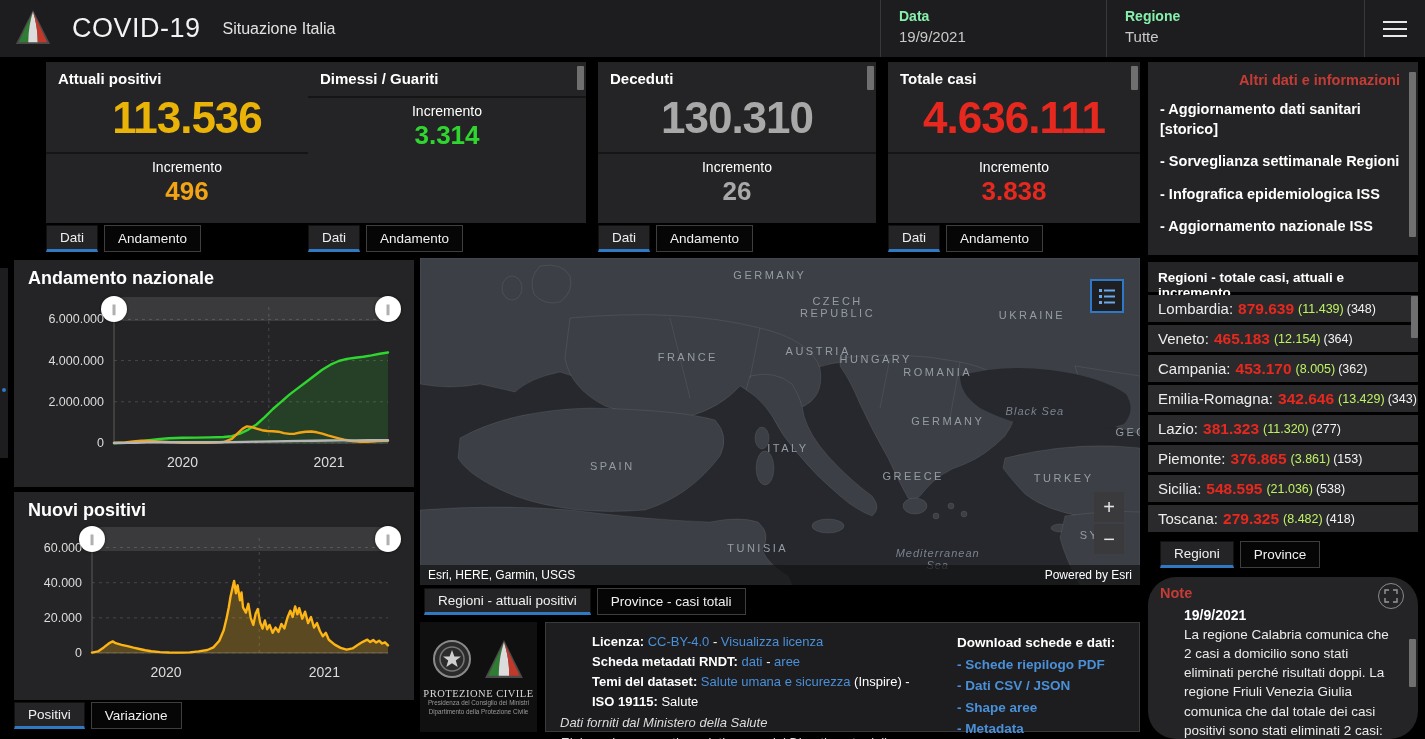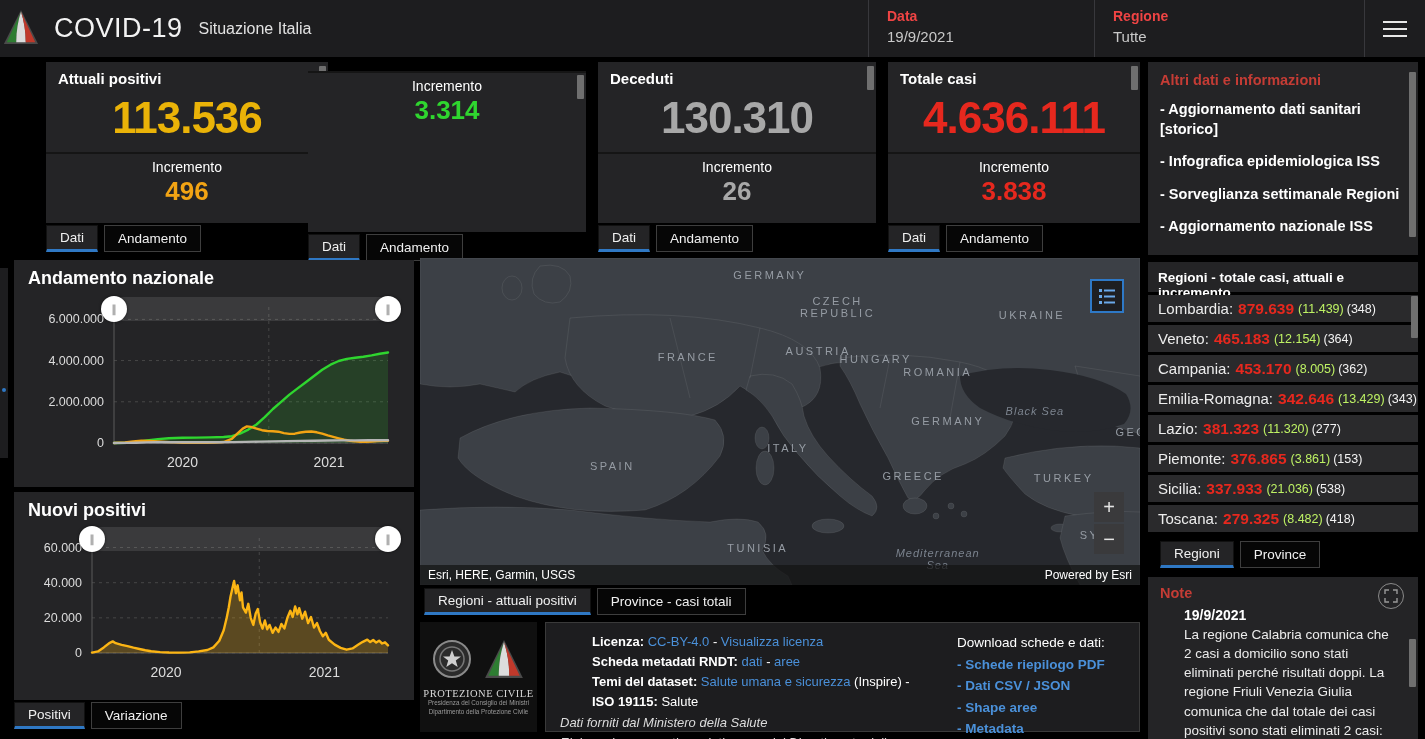--- a/index.html
+++ b/index.html
@@ -2,26 +2,26 @@
 <html><head>
 <meta charset="utf-8">
 <style>
   html,body{margin:0;padding:0;background:#000;}
   #app{position:relative;width:1425px;height:739px;background:#000;overflow:hidden;
        font-family:"Liberation Sans",sans-serif;color:#fff;}
 
   
   #header{position:absolute;left:0;top:0;width:1425px;height:57px;background:#1d1d1f;
           display:flex;align-items:center;}
-  .hdr-left{display:flex;align-items:center;gap:14px;padding-left:2px;flex:0 0 866px;}
+  .hdr-left{display:flex;align-items:center;gap:20px;padding-left:14px;flex:0 0 866px;}
   .app-title{font-size:27px;font-weight:400;color:#f3f3f3;letter-spacing:.5px;}
   .app-subtitle{font-size:16px;color:#e2e2e2;margin-left:2px;}
   .hdr-box{height:57px;box-sizing:border-box;border-left:1px solid #38383c;
            padding:8px 0 0 18px;}
-  .hdr-box .lbl{font-size:14px;font-weight:bold;color:#ef4444;}
+  .hdr-box .lbl{font-size:14px;font-weight:bold;color:#86efac;}
   .hdr-box .val{font-size:15px;color:#c9c9c9;margin-top:4px;}
   #menu-btn{margin-left:auto;width:60px;height:57px;border-left:1px solid #38383c;
             display:flex;flex-direction:column;justify-content:center;align-items:center;gap:5px;cursor:pointer;}
   #menu-btn i{display:block;width:24px;height:2px;background:#e8e8e8;}
 
   
   .panel{position:absolute;background:#242426;box-sizing:border-box;}
   .tabbar{position:absolute;display:flex;gap:6px;}
   .tab{display:inline-flex;align-items:center;padding:0 13px;height:27px;background:#060606;
        border:1px solid #3e3e3e;color:#f0f0f0;font-size:13.5px;cursor:pointer;box-sizing:border-box;}
@@ -32,21 +32,21 @@
   .card-body{position:relative;background:#242426;height:161px;}
   .card-title{font-size:15px;font-weight:bold;color:#fff;padding:8px 12px 0 12px;}
   .card-value{text-align:center;font-size:44px;font-weight:bold;letter-spacing:-1px;margin-top:6px;}
   .card-inc{border-top:2px solid #151515;margin-top:9px;text-align:center;padding-top:5px;}
   .inc-label{font-size:14px;color:#fff;}
   .inc-value{font-size:26px;font-weight:bold;margin-top:1px;}
   .vthumb{position:absolute;right:2px;width:7px;background:#6f6f6f;border-radius:1px;}
 
   
   #altri{left:1148px;top:62px;width:270px;height:193px;padding:10px 18px 0 12px;}
-  #altri .ptitle{color:#c43c35;font-weight:bold;font-size:14.5px;margin-bottom:12px;}
+  #altri .ptitle{color:#c43c35;font-weight:bold;font-size:14.5px;margin-bottom:12px;text-align:right;}
   #altri .alink{color:#fff;font-weight:bold;font-size:14.5px;margin-bottom:13px;line-height:1.35;cursor:pointer;}
 
   
   .chart-card{position:absolute;left:14px;width:400px;background:#242426;box-sizing:border-box;padding:8px 14px;}
   .chart-title{font-size:18px;font-weight:bold;color:#fff;margin-bottom:2px;}
   .chart-wrap{position:relative;}
   .slider-track{position:absolute;height:24px;background:rgba(255,255,255,0.10);border-radius:2px;}
   .slider-handle{position:absolute;top:-1px;width:26px;height:26px;border-radius:50%;background:#fff;
                  display:flex;align-items:center;justify-content:center;color:#7a7a7a;
                  font-size:11px;cursor:ew-resize;box-shadow:0 0 3px rgba(0,0,0,.6);}
@@ -69,38 +69,38 @@
   #regions{left:1148px;top:262px;width:270px;height:276px;background:transparent;}
   #regions .ptitle{background:#242426;font-size:13.5px;font-weight:bold;color:#fff;padding:8px 10px;height:14px;}
   .region-row{position:relative;background:#2a2a2c;margin-top:3px;height:27px;display:flex;
               align-items:center;padding-left:10px;white-space:nowrap;overflow:hidden;cursor:pointer;}
   .r-name{font-size:15px;color:#ededed;margin-right:5px;}
   .r-total{font-size:15.5px;font-weight:bold;color:#e6281e;margin-right:4px;}
   .r-att{font-size:12.5px;color:#bef264;margin-right:3px;}
   .r-inc{font-size:12.5px;color:#f2f2f2;}
 
   
-  #note{left:1148px;top:577px;width:270px;height:162px;padding:8px 12px;overflow:hidden;}
+  #note{left:1148px;top:577px;width:270px;height:162px;padding:8px 12px;overflow:hidden;border-radius:28px;}
   #note .ptitle{color:#c43c35;font-weight:bold;font-size:14.5px;}
   #note-date{font-weight:bold;font-size:14px;margin:6px 0 2px 24px;}
   #note-text{font-size:13.5px;color:#ececec;line-height:1.42;margin-left:24px;width:206px;}
   #note-expand{position:absolute;right:14px;top:6px;width:24px;height:24px;border:1px solid #8a8a8a;
                border-radius:50%;display:flex;align-items:center;justify-content:center;cursor:pointer;}
 
   
   #logo-box{left:420px;top:622px;width:117px;height:110px;background:#101010;
             display:flex;flex-direction:column;align-items:center;justify-content:center;}
   #logo-box .lg-title{font-family:"Liberation Serif",serif;font-size:10.5px;letter-spacing:.5px;color:#d8d8d8;margin-top:4px;}
   #logo-box .lg-sub{font-size:6.3px;color:#9a9a9a;line-height:1.3;text-align:center;}
   #license{left:545px;top:622px;width:595px;height:110px;background:#1d1d1f;border:1px solid #3a3a3a;
            display:flex;box-sizing:border-box;}
   .lic-col{padding:9px 0 0 14px;font-size:13px;line-height:1.55;flex:1 1 auto;}
   .lic-col b{color:#fff;padding-left:32px;} .blue{color:#4a90d9;cursor:pointer;} .it{font-style:italic;color:#dcdcdc;}
   .dl-col{flex:0 0 182px;padding:9px 0 0 4px;font-size:13.5px;line-height:1.6;}
-  .dl-col .dl-title{font-weight:normal;color:#fff;}
+  .dl-col .dl-title{font-weight:bold;color:#fff;}
   .dl-col .blue{display:block;font-weight:bold;}
 
   #left-strip{position:absolute;left:0;top:268px;width:8px;height:190px;background:#1d1d1f;}
   #left-strip i{position:absolute;left:2px;top:120px;width:4px;height:4px;border-radius:50%;background:#2f78c4;}
 </style>
 </head>
 <body>
 
 <div id="app">
 
@@ -147,20 +147,21 @@
           <span>Dati</span>
         </div>
       <div class="tab">
           <span>Andamento</span>
         </div>
     </div>
   </div>
 
   <div class="stat-card" style="left:308px;width:278px;">
     <div class="card-body">
+      <div class="card-title">Dimessi / Guariti</div>
       <div class="vthumb" style="top:4px;height:24px;"></div>
       <div class="card-inc">
         <div class="inc-label">Incremento</div>
         <div class="inc-value" style="color:#2fd62f;">3.314</div>
       </div>
     </div>
     <div class="tabbar" style="margin-top:2px;position:relative;">
       <div class="tab active">
           <span>Dati</span>
         </div>
@@ -206,22 +207,22 @@
         </div>
       <div class="tab">
           <span>Andamento</span>
         </div>
     </div>
   </div>
 
   <div id="altri" class="panel">
     <div class="ptitle">Altri dati e informazioni</div>
     <div class="alink">- Aggiornamento dati sanitari [storico]</div>
+    <div class="alink">- Sorveglianza settimanale Regioni</div>
     <div class="alink">- Infografica epidemiologica ISS</div>
-    <div class="alink">- Sorveglianza settimanale Regioni</div>
     <div class="alink">- Aggiornamento nazionale ISS</div>
     <div class="vthumb" style="top:10px;height:165px;"></div>
   </div>
 
   <div class="chart-card" style="top:260px;height:227px;">
     <div class="chart-title">Andamento nazionale</div>
     <div class="chart-wrap" style="height:196px;">
       <svg width="372" height="196">
           <line x1="86" y1="152" x2="360" y2="152" stroke="#474747" stroke-dasharray="3,4" stroke-width="1"></line>
           <text x="76" y="156" text-anchor="end" fill="#dcdcdc" font-size="12.5" font-family="Liberation Sans, sans-serif">0</text>
@@ -408,21 +409,21 @@
       <span class="r-inc">(277)</span>
     </div>
     <div class="region-row">
       <span class="r-name">Piemonte:</span>
       <span class="r-total">376.865</span>
       <span class="r-att">(3.861)</span>
       <span class="r-inc">(153)</span>
     </div>
     <div class="region-row">
       <span class="r-name">Sicilia:</span>
-      <span class="r-total">337.933</span>
+      <span class="r-total">548.595</span>
       <span class="r-att">(21.036)</span>
       <span class="r-inc">(538)</span>
     </div>
     <div class="region-row">
       <span class="r-name">Toscana:</span>
       <span class="r-total">279.325</span>
       <span class="r-att">(8.482)</span>
       <span class="r-inc">(418)</span>
     </div>
     <div class="vthumb" style="top:34px;height:42px;right:0;"></div>

